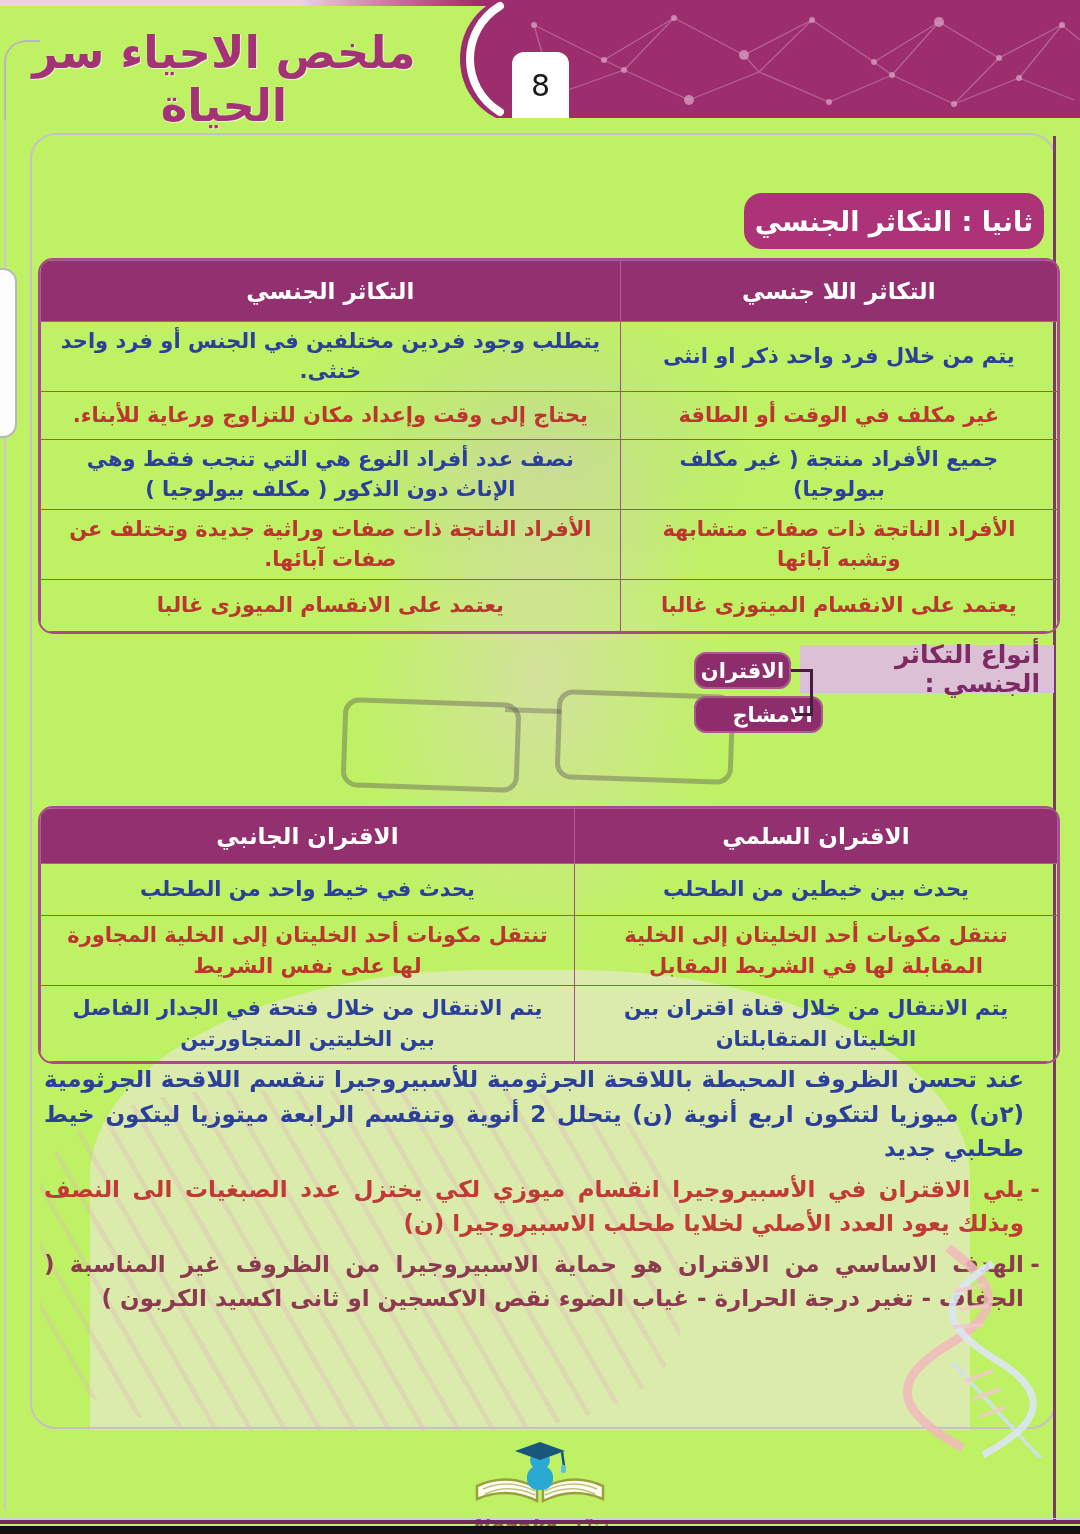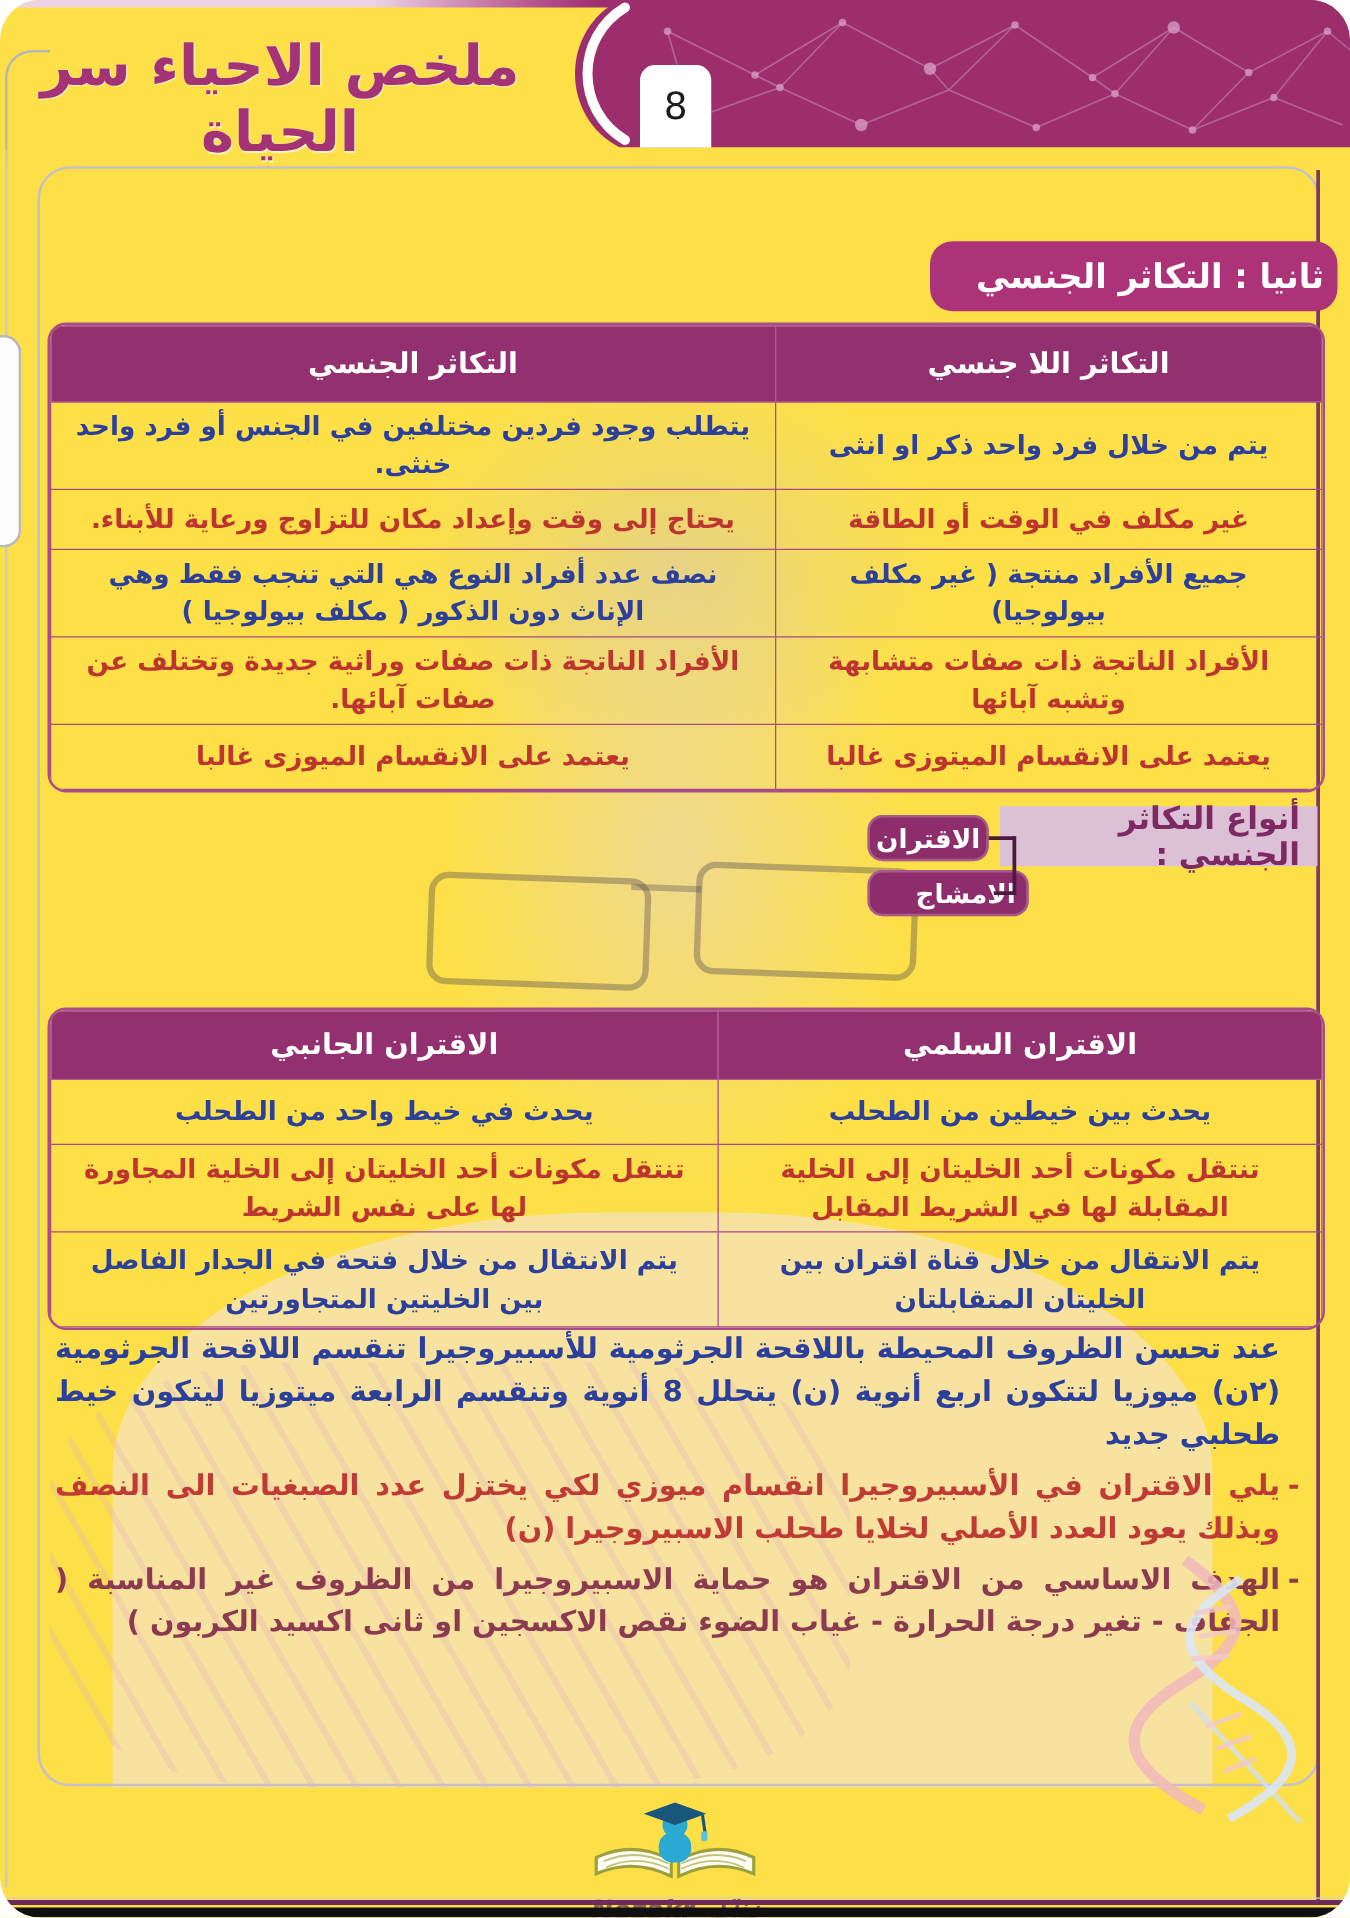--- a/index.html
+++ b/index.html
@@ -1,17 +1,17 @@
 <!DOCTYPE html>
 <html lang="ar"><head>
 <meta charset="utf-8">
 <style>
   html,body{margin:0;padding:0;background:#fff;}
-  .page{position:relative;width:1080px;height:1534px;overflow:hidden;background:#fde047;
-        font-family:"DejaVu Sans","Liberation Sans",sans-serif;border-radius:32px;}
+  .page{position:relative;width:1080px;height:1534px;overflow:hidden;background:#bef264;
+        font-family:"DejaVu Sans","Liberation Sans",sans-serif;}
   
   .topstrip{position:absolute;left:0;top:0;width:100%;height:6px;
     background:linear-gradient(90deg,#ecd2e2 0,#ecd2e2 300px,#b95b92 420px,#9c2e6e 480px,#9c2e6e 100%);}
   .band-svg{position:absolute;left:434px;top:0;width:646px;height:118px;}
   .page-title{position:absolute;left:10px;top:26px;width:428px;text-align:center;direction:rtl;
     font-size:45px;font-weight:800;color:#a43376;letter-spacing:-1px;
     text-shadow:0 0 1px #fff, 1px 1px 0 rgba(255,255,255,.6);}
   .page-num{position:absolute;left:512px;top:52px;width:57px;height:66px;background:#fff;
     border-radius:12px 12px 0 0;display:flex;align-items:center;justify-content:center;
     font-size:30px;font-weight:500;color:#1c1c1c;}
@@ -37,21 +37,21 @@
     transform:rotate(2deg);}
   .wm-lens.l{left:342px;top:700px;} .wm-lens.r{left:556px;top:692px;}
   .wm-bridge{left:505px;top:708px;width:56px;height:5px;background:rgba(82,72,78,.34);transform:rotate(2deg);}
   .wm-shirt{left:90px;top:970px;width:880px;height:460px;border-radius:45% 45% 0 0;
     background:rgba(243,229,231,.55);}
   .wm-stripes{left:40px;top:1090px;width:640px;height:340px;border-radius:30%;
     background:repeating-linear-gradient(60deg,rgba(224,176,188,.30) 0 5px,rgba(255,255,255,0) 5px 30px);}
   
   .sec-title{position:absolute;left:744px;top:193px;width:300px;height:56px;background:#ad3379;
     border-radius:18px;color:#fff;font-size:27px;font-weight:700;display:flex;align-items:center;
-    justify-content:center;direction:rtl;padding-left:26px;}
+    justify-content:center;direction:rtl;}
   
   .tblwrap{position:absolute;border:2px solid #a84a8c;border-radius:15px;overflow:hidden;}
   .tblwrap.t1{left:38px;top:258px;width:1018px;}
   .tblwrap.t2{left:38px;top:806px;width:1018px;}
   table.cmp{width:100%;border-collapse:collapse;direction:rtl;}
   table.cmp th{background:#93306f;color:#fff;font-size:23px;font-weight:700;height:56px;
     border:1px solid #b05c97;padding:2px 10px;}
   table.cmp td{border:1px solid #a84a8c;font-size:21px;font-weight:700;text-align:center;
     padding:4px 16px;line-height:1.45;}
   .t1 th:first-child{width:43%;} .t2 th:first-child{width:47.5%;}
@@ -236,21 +236,21 @@
           <td>يتم الانتقال من خلال قناة اقتران بين الخليتان المتقابلتان</td>
           <td>يتم الانتقال من خلال فتحة في الجدار الفاصل بين الخليتين المتجاورتين</td>
           </tr>
       </tbody>
     </table>
   </div>
 
   <div class="notes">
     <div class="note n-blue">
       <span class="dash"></span>
-      <span class="txt">عند تحسن الظروف المحيطة باللاقحة الجرثومية للأسبيروجيرا تنقسم اللاقحة الجرثومية (٢ن) ميوزيا لتتكون اربع أنوية (ن) يتحلل 8 أنوية وتنقسم الرابعة ميتوزيا ليتكون خيط طحلبي جديد</span>
+      <span class="txt">عند تحسن الظروف المحيطة باللاقحة الجرثومية للأسبيروجيرا تنقسم اللاقحة الجرثومية (٢ن) ميوزيا لتتكون اربع أنوية (ن) يتحلل 2 أنوية وتنقسم الرابعة ميتوزيا ليتكون خيط طحلبي جديد</span>
     </div>
     <div class="note n-red">
       <span class="dash">-</span>
       <span class="txt">يلي الاقتران في الأسبيروجيرا انقسام ميوزي لكي يختزل عدد الصبغيات الى النصف وبذلك يعود العدد الأصلي لخلايا طحلب الاسبيروجيرا (ن)</span>
     </div>
     <div class="note n-maroon">
       <span class="dash">-</span>
       <span class="txt">الهدف الاساسي من الاقتران هو حماية الاسبيروجيرا من الظروف غير المناسبة ( الجفاف - تغير درجة الحرارة - غياب الضوء نقص الاكسجين او ثانى اكسيد الكربون )</span>
     </div>
   </div>

